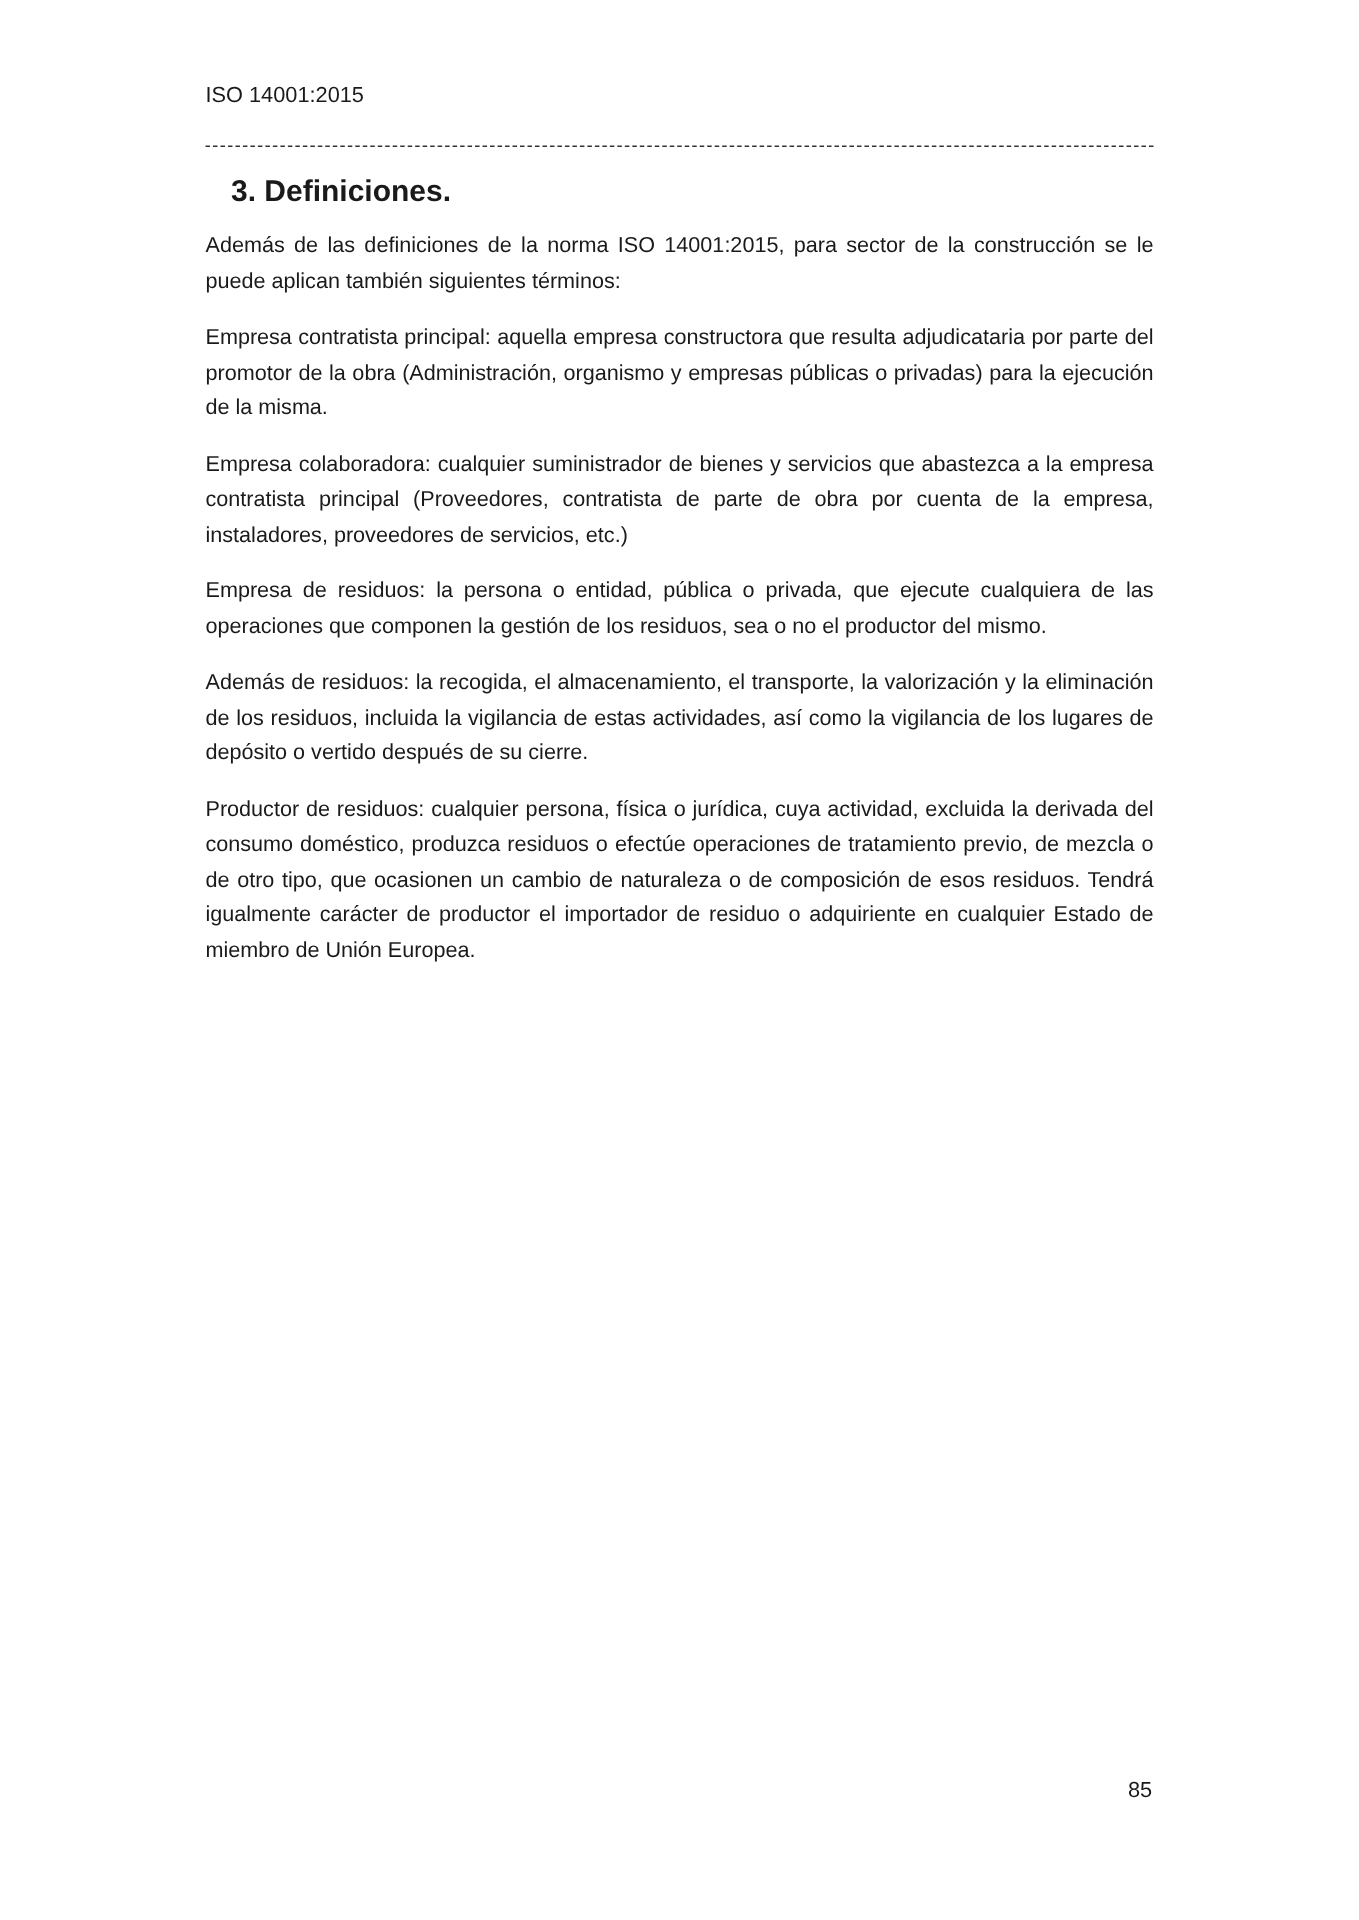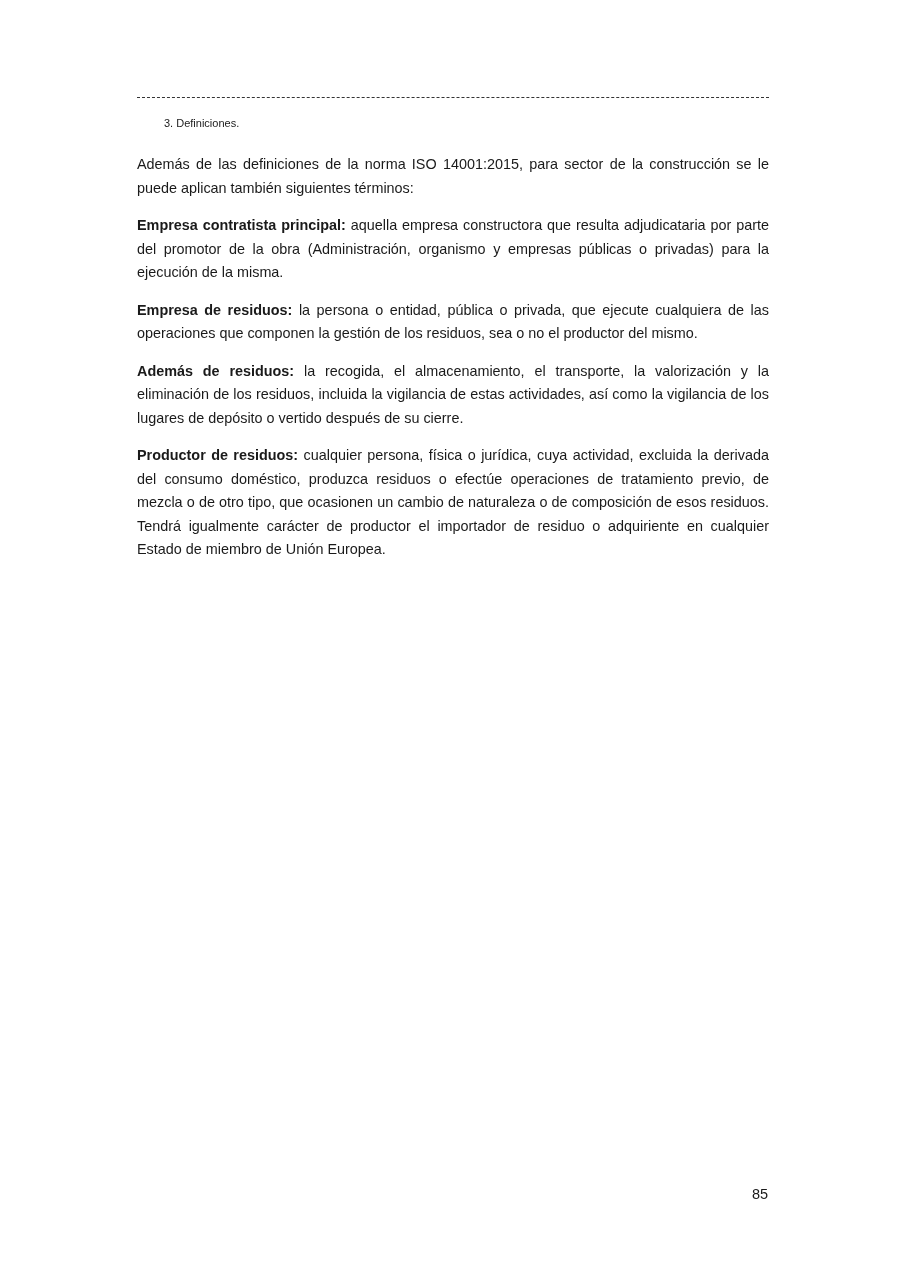--- a/index.html
+++ b/index.html
@@ -6,37 +6,39 @@
   body {
     width: 906px; height: 1280px; position: relative; overflow: hidden;
     font-family: "Liberation Sans", sans-serif; color: #1a1a1a;
   }
   .page { position: absolute; left: 137px; top: 0; width: 632px; }
   .hdr { position: absolute; top: 54px; left: 0; font-size: 14.5px; line-height: 20px; }
   .rule {
     position: absolute; top: 97px; left: 0; width: 632px; height: 0;
     border-top: 1px dashed #333;
   }
-  .section { position: absolute; top: 117px; left: 27px; font-size: 11px; font-weight: normal; }
+  .section { position: absolute; top: 117px; left: 17px; font-size: 20px; font-weight: bold; }
   .body { position: absolute; top: 153px; left: 0; width: 632px; font-size: 14.4px; line-height: 23.5px; text-align: justify; }
   .body p { margin: 0 0 14px 0; }
-  .body b { font-weight: bold; }
+  .body b { font-weight: normal; }
   .pnum { position: absolute; top: 1186px; left: 752px; font-size: 14.5px; font-family: "Liberation Sans", sans-serif; }
 </style>
 </head>
 <body>
 
 <div class="page">
   <div class="hdr">
+    <div>ISO 14001:2015</div>
   </div>
   <div class="rule"></div>
   <div class="section">3. Definiciones.</div>
 
   <div class="body">
     <p>Además de las definiciones de la norma ISO 14001:2015, para sector de la construcción se le puede aplican también siguientes términos:</p>
     <p><b>Empresa contratista principal:</b><span> aquella empresa constructora que resulta adjudicataria por parte del promotor de la obra (Administración, organismo y empresas públicas o privadas) para la ejecución de la misma.</span></p>
+    <p><b>Empresa colaboradora:</b><span> cualquier suministrador de bienes y servicios que abastezca a la empresa contratista principal (Proveedores, contratista de parte de obra por cuenta de la empresa, instaladores, proveedores de servicios, etc.)</span></p>
     <p><b>Empresa de residuos:</b><span> la persona o entidad, pública o privada, que ejecute cualquiera de las operaciones que componen la gestión de los residuos, sea o no el productor del mismo.</span></p>
     <p><b>Además de residuos:</b><span> la recogida, el almacenamiento, el transporte, la valorización y la eliminación de los residuos, incluida la vigilancia de estas actividades, así como la vigilancia de los lugares de depósito o vertido después de su cierre.</span></p>
     <p><b>Productor de residuos:</b><span> cualquier persona, física o jurídica, cuya actividad, excluida la derivada del consumo doméstico, produzca residuos o efectúe operaciones de tratamiento previo, de mezcla o de otro tipo, que ocasionen un cambio de naturaleza o de composición de esos residuos. Tendrá igualmente carácter de productor el importador de residuo o adquiriente en cualquier Estado  de miembro de Unión Europea.</span></p>
   </div>
 </div>
 
 <div class="pnum">85</div>
 
 </body></html>

